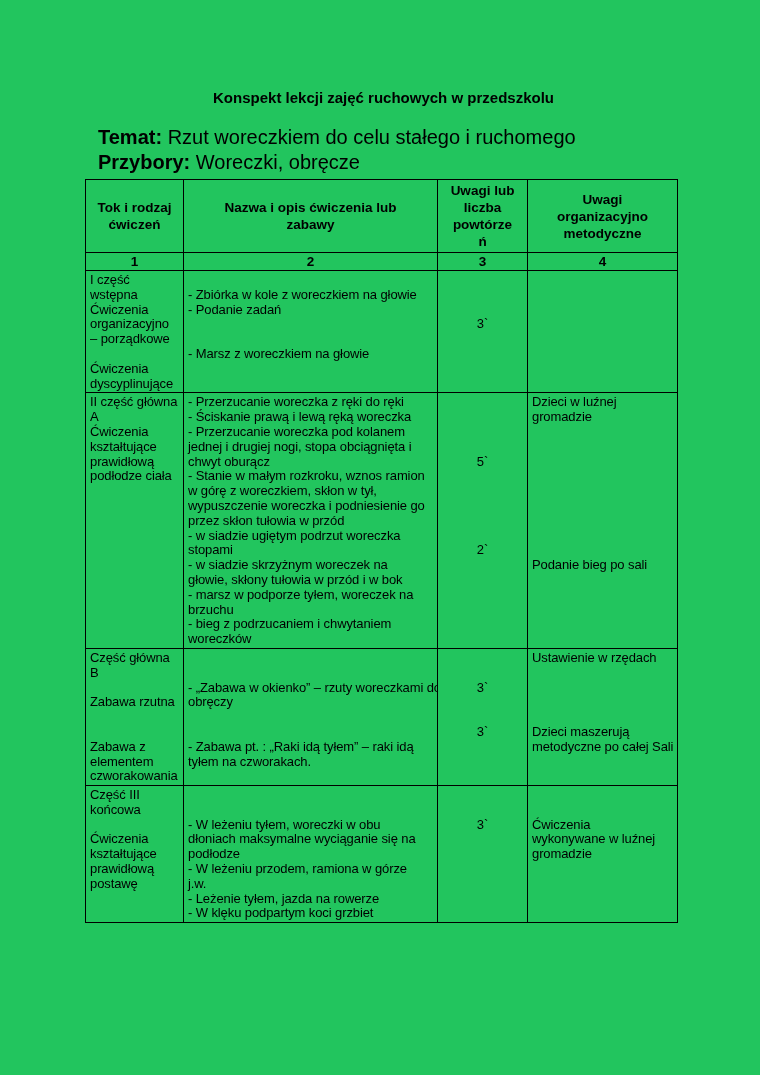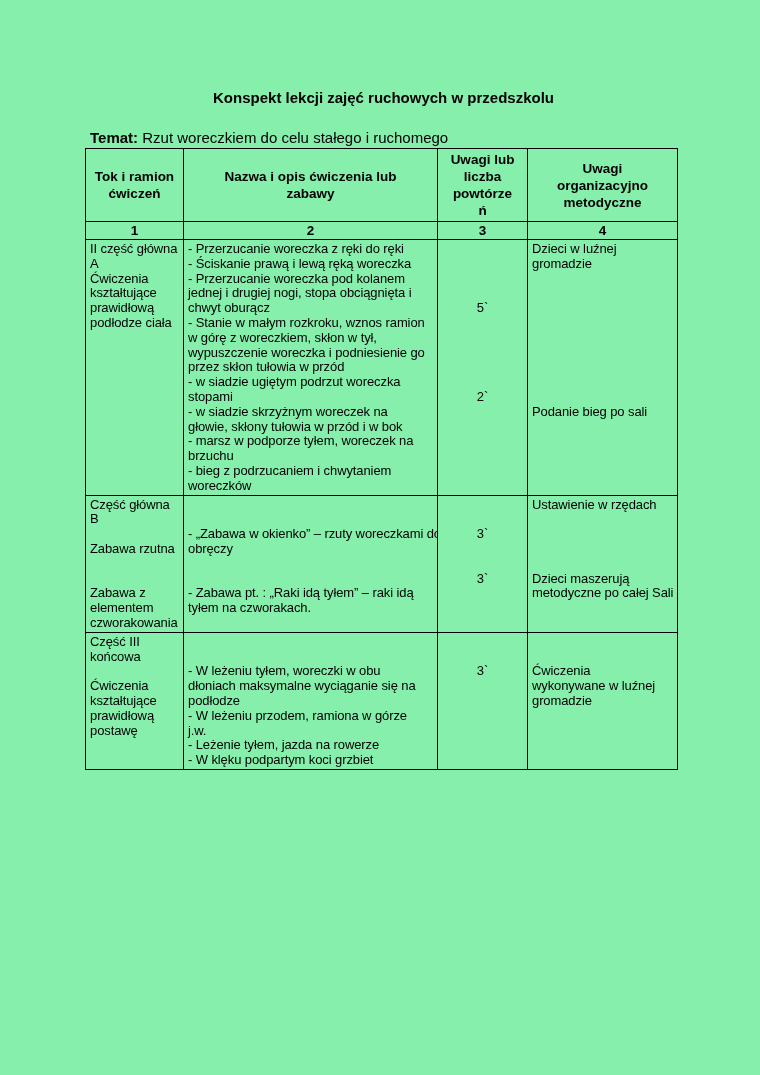--- a/index.html
+++ b/index.html
@@ -6,35 +6,35 @@
     margin: 0;
     padding: 0;
     background: #ffffff;
     font-family: "Liberation Sans", sans-serif;
     color: #000000;
   }
   .page {
     position: relative;
     width: 760px;
     height: 1075px;
-    background: #86efac;
+    background: #22c55e;
     box-sizing: border-box;
     padding: 90px 83px 0 90px;
     overflow: hidden;
   }
   .doc-title {
     font-size: 15px;
     line-height: 16px;
     font-weight: bold;
     text-align: center;
     margin: 0 0 23px 0;
   }
   .meta p {
-    margin: 0;
-    font-size: 15px;
+    margin: 8px;
+    font-size: 20px;
     line-height: 17px;
   }
   .meta .label { font-weight: bold; }
   .meta .val { white-space: pre-line; }
 
   table.plan {
     border-collapse: collapse;
     table-layout: fixed;
     width: 592px;
     margin: 2px 0 0 -5px;
@@ -79,48 +79,70 @@
 </style>
 </head>
 <body>
 
 <div class="page">
 
   <h1 class="doc-title">Konspekt lekcji zajęć ruchowych w przedszkolu</h1>
 
   <div class="meta">
     <p><b class="label">Temat:</b> <span class="val">Rzut woreczkiem do celu stałego i ruchomego</span></p>
+    <p><b class="label">Przybory:</b> <span class="val">Woreczki, obręcze</span></p>
   </div>
 
   <table class="plan">
     <colgroup>
       <col style="width:98px">
       <col style="width:254px">
       <col style="width:90px">
       <col style="width:150px">
     </colgroup>
     <tbody>
       <tr>
-        <th>Tok i ramion
+        <th>Tok i rodzaj
 ćwiczeń</th>
         <th>Nazwa i opis ćwiczenia lub
 zabawy</th>
         <th>Uwagi lub
 liczba
 powtórze
 ń</th>
         <th>Uwagi
 organizacyjno
 metodyczne</th>
       </tr>
       <tr class="numbers">
         <td>1</td>
         <td>2</td>
         <td>3</td>
         <td>4</td>
+      </tr>
+      <tr>
+        <td class="cell">I część
+wstępna
+Ćwiczenia
+organizacyjno
+– porządkowe
+
+Ćwiczenia
+dyscyplinujące</td>
+        <td class="cell">
+- Zbiórka w kole z woreczkiem na głowie
+- Podanie zadań
+
+
+- Marsz z woreczkiem na głowie</td>
+        <td class="cell czas">
+
+
+3`</td>
+        <td class="cell"></td>
       </tr>
       <tr>
         <td class="cell">II część główna
 A
 Ćwiczenia
 kształtujące
 prawidłową
 podłodze ciała</td>
         <td class="cell">- Przerzucanie woreczka z ręki do ręki
 - Ściskanie prawą i lewą ręką woreczka

